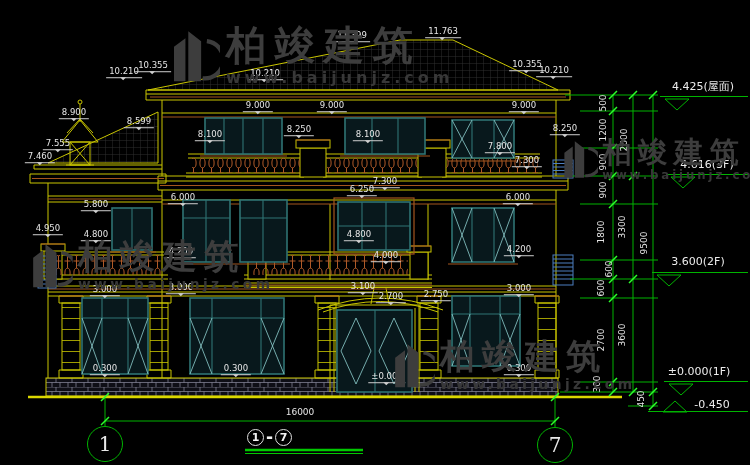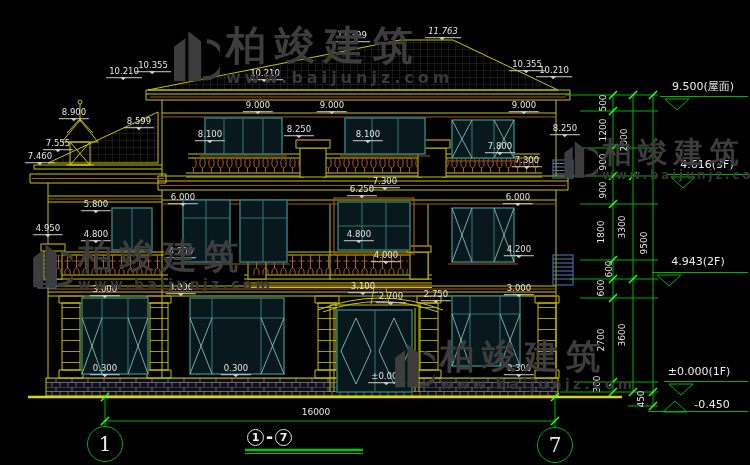--- a/index.html
+++ b/index.html
@@ -23,21 +23,21 @@
   .mtext{position:absolute;transform:translate(-50%,-50%);font-size:11px;color:#ececec;white-space:nowrap;}
   .mtri{position:absolute;}
   .bubble{position:absolute;width:34px;height:34px;border:1.6px solid #00b400;border-radius:50%;
        transform:translate(-50%,-50%);color:#e8e8e8;font-size:20px;display:flex;
        align-items:center;justify-content:center;font-family:"DejaVu Serif",serif;}
   #title{position:absolute;left:246px;top:427px;z-index:3;color:#f2f2f2;font-size:17px;
        font-weight:bold;display:flex;align-items:center;gap:1px;white-space:nowrap;}
   #title .circ{display:inline-flex;width:15px;height:15px;border:1.3px solid #e0e0e0;border-radius:50%;
        font-size:11px;font-weight:bold;align-items:center;justify-content:center;margin:0 1px;}
   #spandim{position:absolute;left:300px;top:412px;transform:translate(-50%,-50%);
-       font-size:9px;color:#e6e6e6;z-index:3;margin-left:16px;}
+       font-size:9px;color:#e6e6e6;z-index:3;}
 </style>
 </head>
 <body>
 
 <div id="stage">
 
   <svg id="cad" width="750" height="465" viewBox="0 0 750 465">
     <defs>
       <pattern id="hatch" width="7" height="7" patternUnits="userSpaceOnUse">
         <path d="M0,0H7 M0,0V7" stroke="#2e2e2e" stroke-width="1" fill="none"></path>
@@ -185,21 +185,21 @@
     <g stroke="#2bff2b" stroke-width="1.5">
       <path d="M609,99L617,91 M609,115L617,107 M609,152L617,144 M609,180L617,172 M609,208L617,200
                M609,264L617,256 M609,283L617,275 M609,302L617,294 M609,386L617,378 M609,396L617,388
                M629,99L637,91 M629,180L637,172 M629,283L637,275 M629,396L637,388
                M649,99L657,91 M649,396L657,388 M649,410L657,402
                M101,425L109,417 M551,425L559,417 M101,401L109,393 M551,401L559,393"></path>
     </g>
   </svg>
 
   <div id="overlay">
-      <div class="dim" style="left: 443px; top: 33px; font-style: italic;">11.763<i></i></div>
+      <div class="dim" style="left: 443px; top: 33px;">11.763<i></i></div>
       <div class="dim" style="left: 352px; top: 37px;">11.399<i></i></div>
       <div class="dim" style="left: 124px; top: 73px;">10.210<i></i></div>
       <div class="dim" style="left: 153px; top: 67px;">10.355<i></i></div>
       <div class="dim" style="left: 265px; top: 75px;">10.210<i></i></div>
       <div class="dim" style="left: 527px; top: 66px;">10.355<i></i></div>
       <div class="dim" style="left: 554px; top: 72px;">10.210<i></i></div>
       <div class="dim" style="left: 74px; top: 114px;">8.900<i></i></div>
       <div class="dim" style="left: 139px; top: 123px;">8.599<i></i></div>
       <div class="dim" style="left: 258px; top: 107px;">9.000<i></i></div>
       <div class="dim" style="left: 332px; top: 107px;">9.000<i></i></div>
@@ -241,31 +241,31 @@
       <div class="vdim" style="left: 609px; top: 269px;">600</div>
       <div class="vdim" style="left: 601px; top: 288px;">600</div>
       <div class="vdim" style="left: 601px; top: 340px;">2700</div>
       <div class="vdim" style="left: 597px; top: 384px;">300</div>
       <div class="vdim" style="left: 641px; top: 399px;">450</div>
       <div class="vdim" style="left: 624px; top: 140px;">2600</div>
       <div class="vdim" style="left: 622px; top: 227px;">3300</div>
       <div class="vdim" style="left: 622px; top: 335px;">3600</div>
       <div class="vdim" style="left: 644px; top: 243px;">9500</div>
       <div class="mline" style="left: 660px; top: 96px; width: 88px;"></div>
-      <div class="mtext" style="left: 703px; top: 86px;">9.500(屋面)</div>
+      <div class="mtext" style="left: 703px; top: 86px;">4.425(屋面)</div>
       <div class="mtri" style="left: 664px; top: 96px;"><svg width="26" height="13">
           <path d="M1,1 L25,1 L13,12 Z" fill="none" stroke="#00b400" stroke-width="1"></path>
         </svg></div>
       <div class="mline" style="left: 666px; top: 174px; width: 82px;"></div>
       <div class="mtext" style="left: 707px; top: 164px;">4.616(3F)</div>
       <div class="mtri" style="left: 670px; top: 174px;"><svg width="26" height="13">
           <path d="M1,1 L25,1 L13,12 Z" fill="none" stroke="#00b400" stroke-width="1"></path>
         </svg></div>
       <div class="mline" style="left: 652px; top: 272px; width: 96px;"></div>
-      <div class="mtext" style="left: 698px; top: 261px;">4.943(2F)</div>
+      <div class="mtext" style="left: 698px; top: 261px;">3.600(2F)</div>
       <div class="mtri" style="left: 656px; top: 272px;"><svg width="26" height="13">
           <path d="M1,1 L25,1 L13,12 Z" fill="none" stroke="#00b400" stroke-width="1"></path>
         </svg></div>
       <div class="mline" style="left: 664px; top: 381px; width: 84px;"></div>
       <div class="mtext" style="left: 699px; top: 371px;">±0.000(1F)</div>
       <div class="mtri" style="left: 668px; top: 381px;"><svg width="26" height="13">
           <path d="M1,1 L25,1 L13,12 Z" fill="none" stroke="#00b400" stroke-width="1"></path>
         </svg></div>
       <div class="mline" style="left: 648px; top: 411px; width: 100px;"></div>
       <div class="mtext" style="left: 712px; top: 404px;">-0.450</div>

